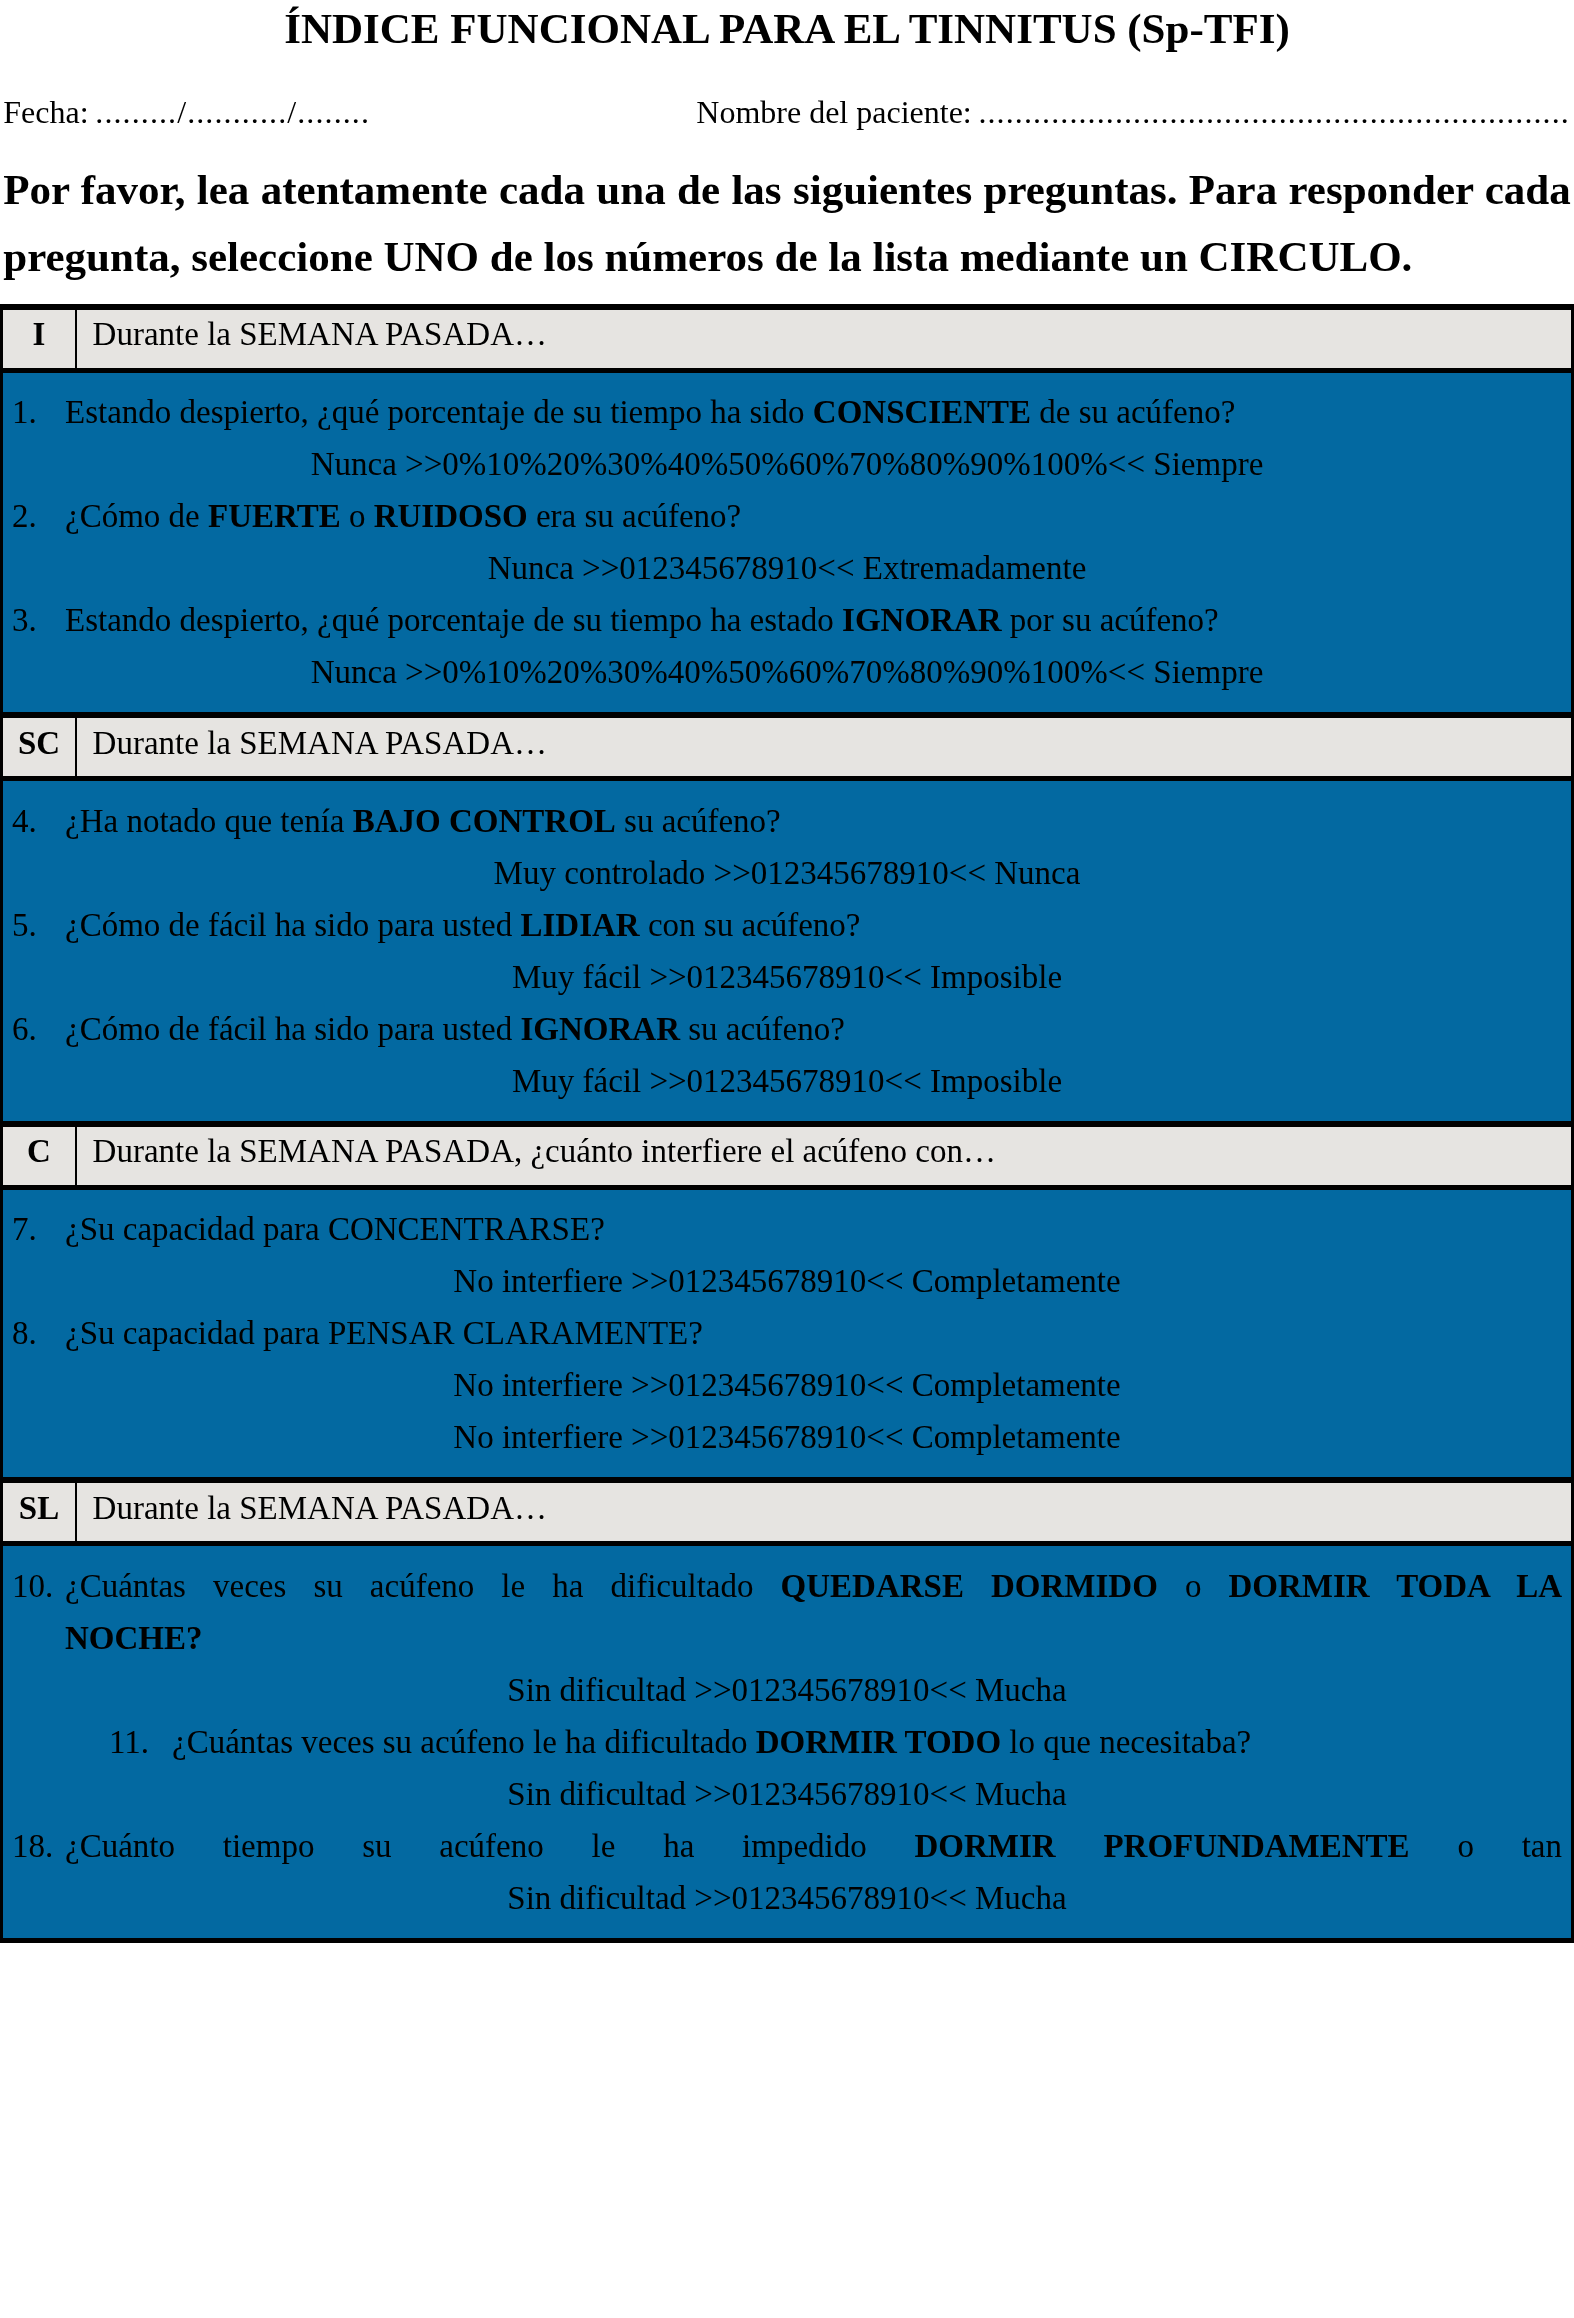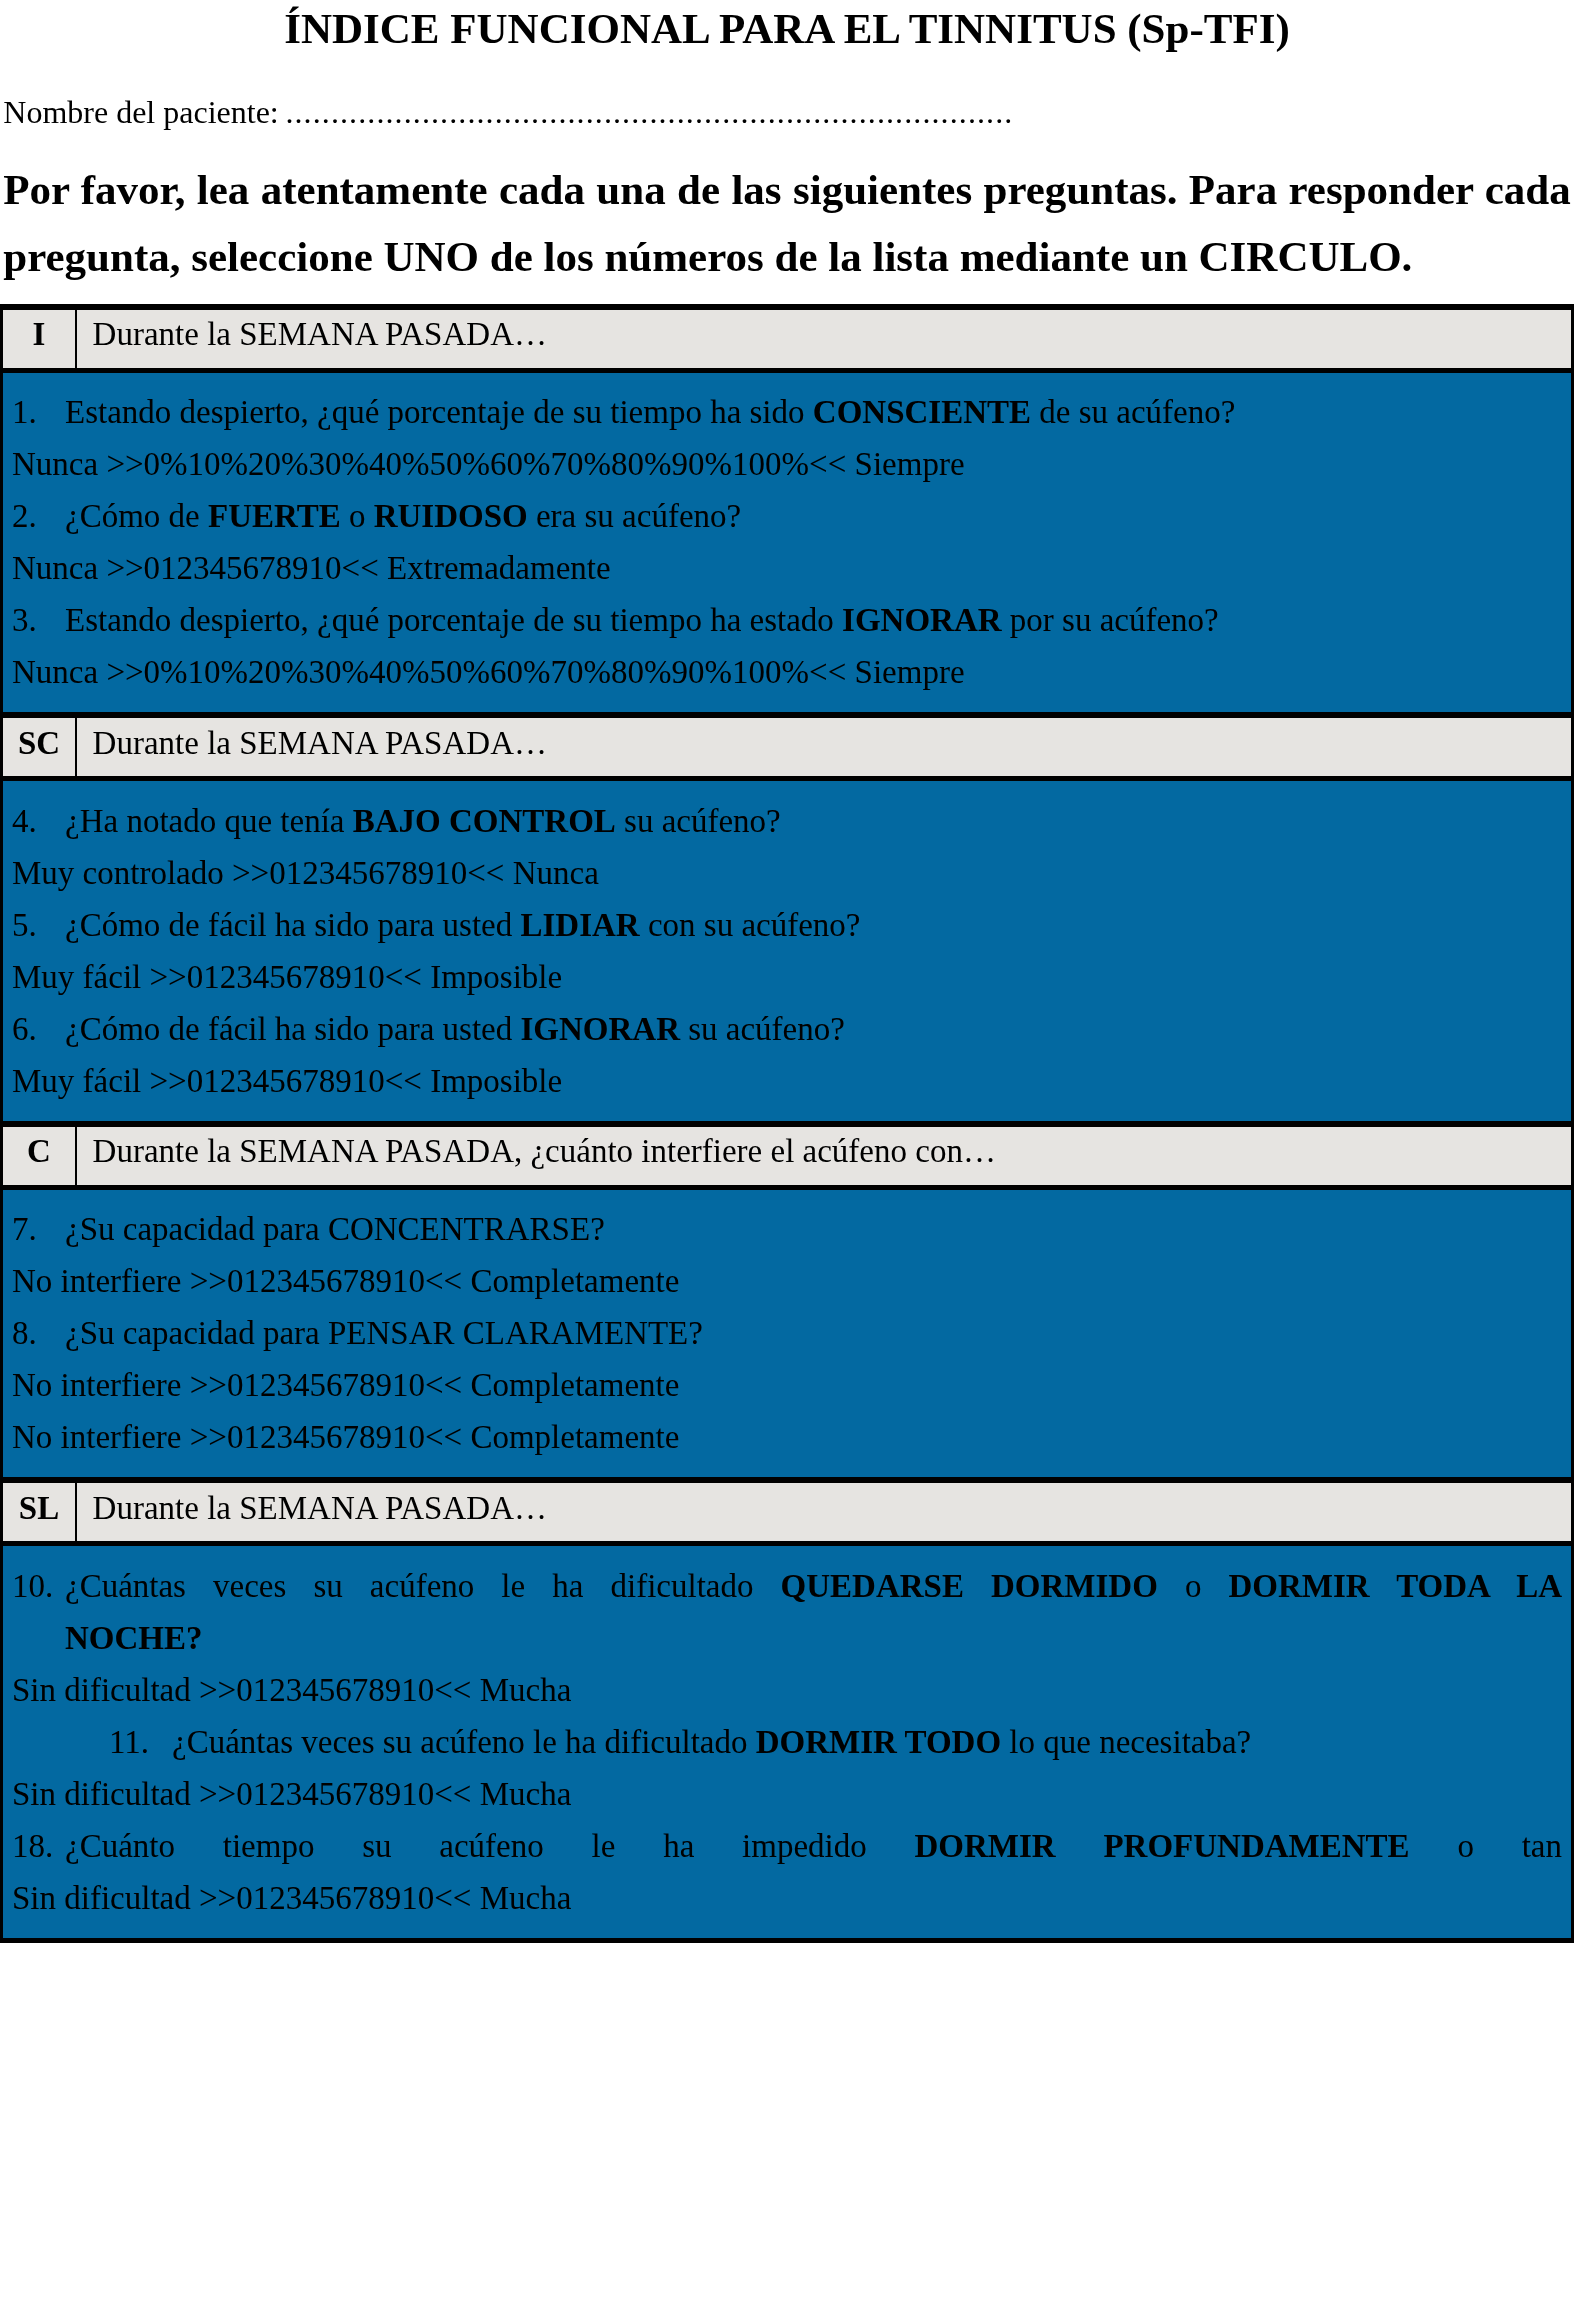--- a/index.html
+++ b/index.html
@@ -50,31 +50,35 @@
   .sec-body { padding:6.7px 9px; background:#0369a1; }
   .line { font-size:33px; line-height:38px; margin:14px 0; }
   .q-num { display:inline-block; width:53px; }
   .q-num.inline { width:auto; margin-right:23px; }
   .cont { padding-left:53px; }
   .indent-extra { padding-left:97px; }
   .justify { text-align:justify; text-align-last:justify; }
   .run.b { font-weight:bold; }
   .scale {
     display:flex; flex-wrap:nowrap;
-    justify-content:flex-start; align-items:baseline;
+    justify-content:center; align-items:baseline;
   }
   .scale span { white-space:nowrap; }
 </style>
 </head>
 <body>
 
 <div class="page">
   <div class="page-head">
     <h1 class="title">ÍNDICE FUNCIONAL PARA EL TINNITUS (Sp-TFI)</h1>
     <div class="fields">
+      <div class="field-fecha">
+        <span class="flabel">Fecha:</span>
+        <span class="blank">........./.........../........</span>
+      </div>
       <div class="field-nombre">
         <span class="flabel">Nombre del paciente:</span>
         <span class="blank">................................................................................</span>
       </div>
     </div>
     <p class="instructions">Por favor, lea atentamente cada una de las siguientes preguntas. Para responder cada pregunta, seleccione UNO de los números de la lista mediante un CIRCULO.</p>
   </div>
   <div class="tfi-table" id="tfi-table">
       <div class="sec-header">
         <div class="sec-code">I</div>

